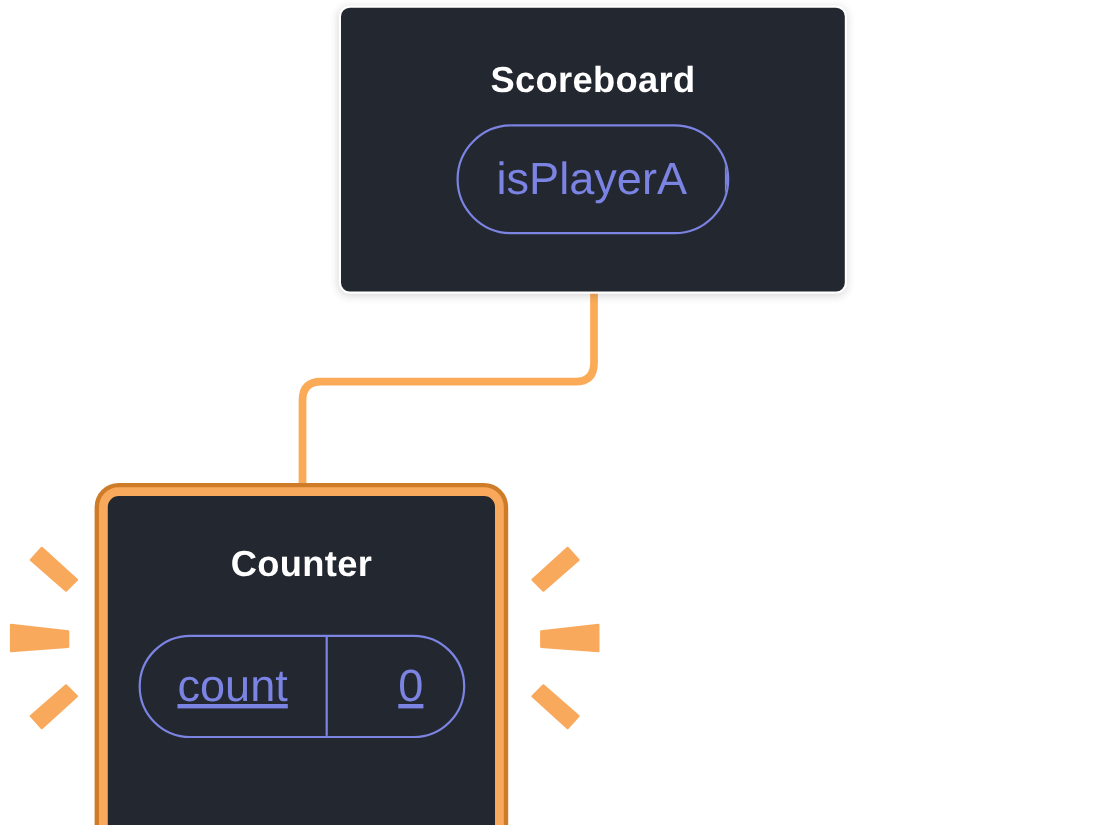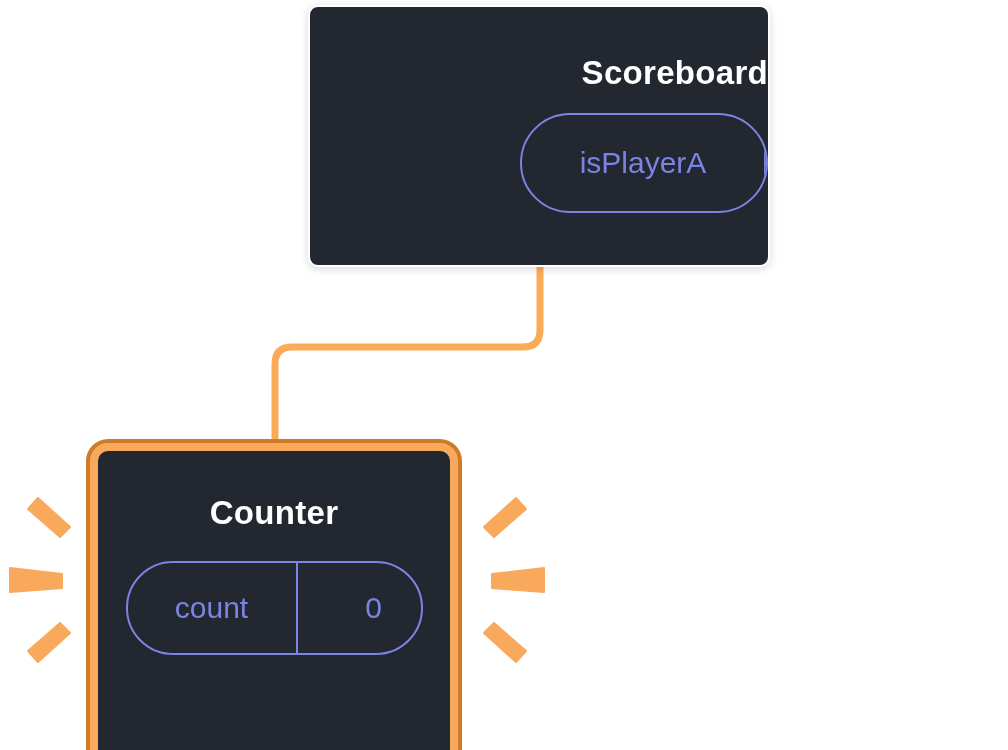--- a/index.html
+++ b/index.html
@@ -31,21 +31,20 @@
     display:flex;
     flex-direction:column;
     align-items:center;
   }
   .node--scoreboard{
     left:308px;top:5px;width:462px;height:262px;
     border:2px solid var(--box-border);
     border-radius:10px;
     box-shadow:0 2px 8px rgba(35,39,47,.18);
     padding-top:46px;
-    align-items:flex-end;
   }
   .node--counter{
     left:90px;top:443px;width:368px;height:335px;
     border:8px solid var(--orange);
     box-shadow:0 0 0 4px var(--orange-dark);
     border-radius:18px;
     padding-top:42px;
   }
   .node-title{
     color:var(--title);
@@ -53,26 +52,26 @@
     font-weight:700;
     letter-spacing:.3px;
     line-height:1.2;
   }
   .pill{
     display:flex;
     align-items:stretch;
     border:2px solid var(--purple);
     border-radius:999px;
     color:var(--purple);
-    font-size:30px;
+    font-size:41px;
     overflow:hidden;
     gap:29px;
   }
   .node--scoreboard .pill{margin-top:20px;height:100px;}
-  .node--counter .pill{margin-top:28px;height:94px;}
+  .node--counter .pill{margin-top:44px;height:94px;text-decoration:underline;}
   .pill-key,.pill-value{
     display:flex;align-items:center;justify-content:center;
   }
   .pill-key{border-right:2px solid var(--purple);}
   .node--scoreboard .pill-key{width:244px;}
   .node--scoreboard .pill-value{width:134px;}
   .node--counter .pill-key{width:170px;}
   .node--counter .pill-value{width:94px;}
 </style>
 </head>

